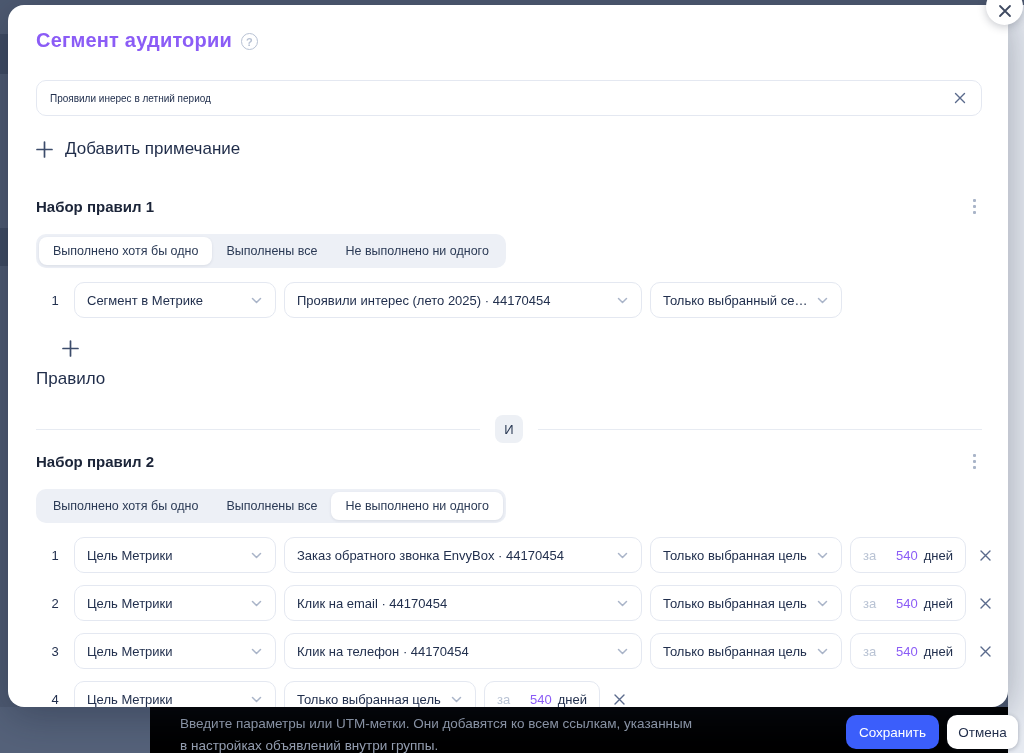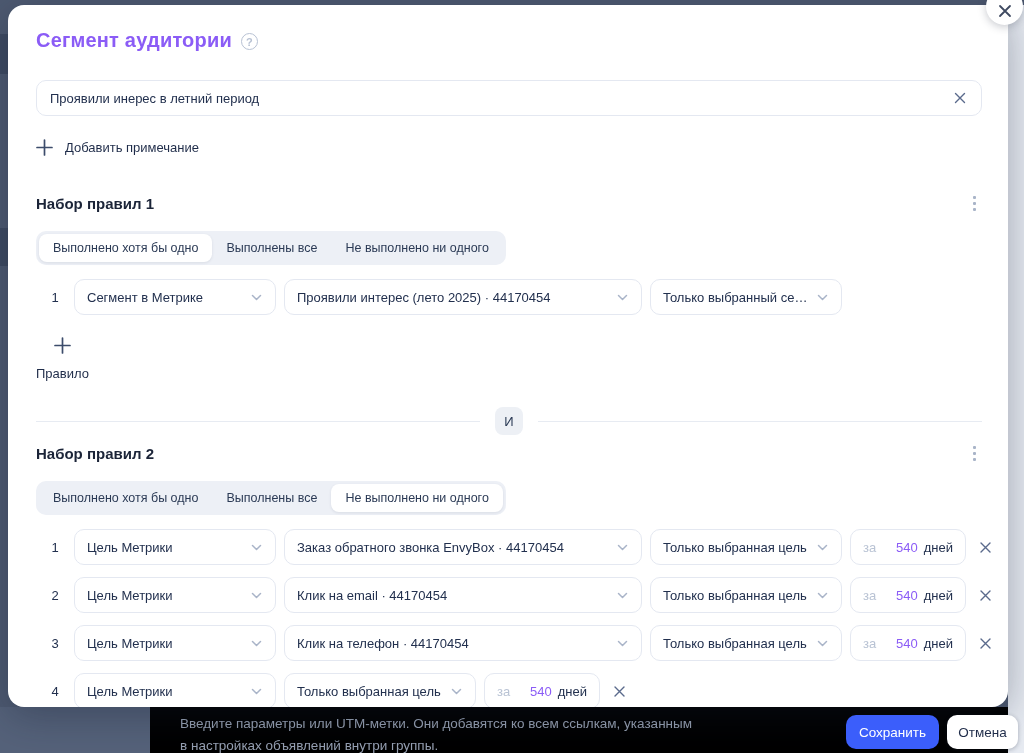--- a/index.html
+++ b/index.html
@@ -46,29 +46,29 @@
     display:flex; align-items:center; justify-content:center; margin-top:2px;
   }
 
   .name-input-wrap {
     margin-top:28px; height:36px; width:946px;
     border:1px solid #e4e8f1; border-radius:10px;
     display:flex; align-items:center; padding:0 13px;
     background:#fff;
   }
   .name-input {
-    border:none; outline:none; flex:1; font-size:13px; color:#22304e;
+    border:none; outline:none; flex:1; font-size:10px; color:#22304e;
     font-family:inherit; background:transparent;
   }
   .clear-x { cursor:pointer; display:flex; align-items:center; }
 
   .link-row { margin-top:23px; display:flex; align-items:center; gap:12px; cursor:pointer; width:max-content; }
   .link-row.small-gap { margin-top:22px;flex-direction:column; }
   .plus-glyph { color:#3c4c6b; display:flex; }
-  .link-label { font-size:13px; color:#1f2c49; }
+  .link-label { font-size:17px; color:#1f2c49; }
 
   .set-header { margin-top:36px; display:flex; align-items:center; justify-content:space-between; }
   .set-header.tight { margin-top:7px; }
   .set-title { font-size:15px; font-weight:700; color:#1b2438; }
   .kebab { display:flex; flex-direction:column; gap:3px; padding:4px 6px; cursor:pointer; }
   .kebab i { width:3px; height:3px; background:#a9b4c8; border-radius:1px; display:block; }
 
   .tabbar {
     margin-top:16px; display:inline-flex; align-items:center;
     background:#edf0f6; border-radius:10px; padding:3px; height:34px;justify-content:space-between;

